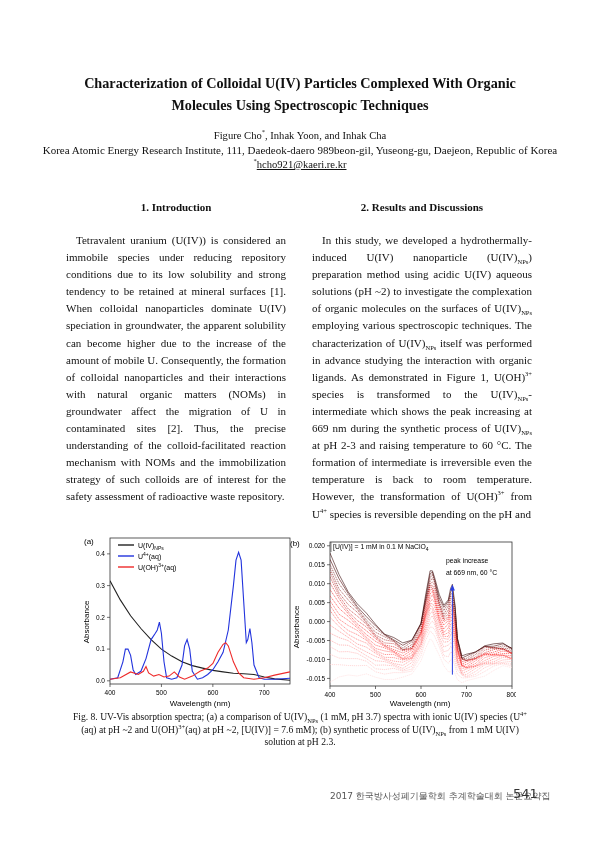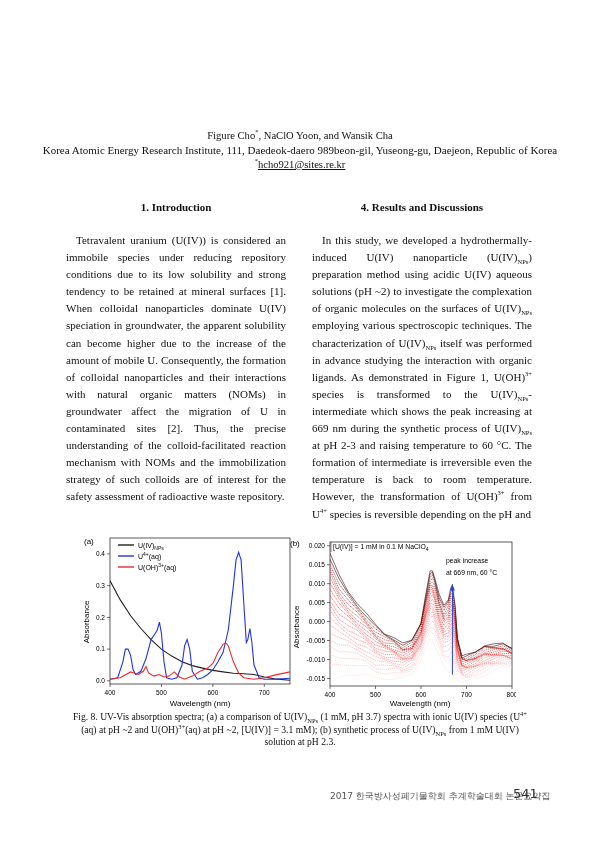--- a/index.html
+++ b/index.html
@@ -21,28 +21,30 @@
   .fig { position: absolute; }
   .caption { position: absolute; top: 711px; left: 70px; width: 460px; text-align: center; font-size: 9.6px; line-height: 12.5px; }
   .footer { position: absolute; top: 790px; left: 330px; font-family: "DejaVu Sans", sans-serif; font-size: 9px; color: #555; }
   .pageno { position: absolute; top: 786px; left: 513px; font-family: "DejaVu Sans", sans-serif; font-size: 13px; color: #333; }
   svg text { font-family: "Liberation Sans", "DejaVu Sans", sans-serif; }
 </style>
 </head>
 <body>
 
 <div class="title">
+  <div>Characterization of Colloidal U(IV) Particles Complexed With Organic</div>
+  <div>Molecules Using Spectroscopic Techniques</div>
 </div>
 
-<div class="authors"><span>Figure Cho</span><sup>*</sup><span>, NaClO Yoon, and Wansik Cha</span></div>
+<div class="authors"><span>Figure Cho</span><sup>*</sup><span>, Inhak Yoon, and Inhak Cha</span></div>
 <div class="affil">Korea Atomic Energy Research Institute, 111, Daedeok-daero 989beon-gil, Yuseong-gu, Daejeon, Republic of Korea</div>
-<div class="email"><sup>*</sup><span class="addr">hcho921@sites.re.kr</span></div>
+<div class="email"><sup>*</sup><span class="addr">hcho921@kaeri.re.kr</span></div>
 
 <div class="heading" style="left:62px;width:228px;">1. Introduction</div>
-<div class="heading" style="left:308px;width:228px;">4. Results and Discussions</div>
+<div class="heading" style="left:308px;width:228px;">2. Results and Discussions</div>
 
 <div class="col col-left">
   <p>Tetravalent uranium (U(IV)) is considered an immobile species under reducing repository conditions due to its low solubility and strong tendency to be retained at mineral surfaces [1]. When colloidal nanoparticles dominate U(IV) speciation in groundwater, the apparent solubility can become higher due to the increase of the amount of mobile U. Consequently, the formation of colloidal nanoparticles and their interactions with natural organic matters (NOMs) in groundwater affect the migration of U in contaminated sites [2]. Thus, the precise understanding of the colloid-facilitated reaction mechanism with NOMs and the immobilization strategy of such colloids are of interest for the safety assessment of radioactive waste repository.</p>
 </div>
 <div class="col col-right">
   <p id="results-para"><span>In this study, we developed a hydrothermally-induced U(IV) nanoparticle (U(IV)</span><sub>NPs</sub><span>) preparation method using acidic U(IV) aqueous solutions (pH ~2) to investigate the complexation of organic molecules on the surfaces of U(IV)</span><sub>NPs</sub><span> employing various spectroscopic techniques. The characterization of U(IV)</span><sub>NPs</sub><span> itself was performed in advance studying the interaction with organic ligands. As demonstrated in Figure 1, U(OH)</span><sup>3+</sup><span> species is transformed to the U(IV)</span><sub>NPs</sub><span>-intermediate which shows the peak increasing at 669 nm during the synthetic process of U(IV)</span><sub>NPs</sub><span> at pH 2-3 and raising temperature to 60 °C. The formation of intermediate is irreversible even the temperature is back to room temperature. However, the transformation of U(OH)</span><sup>3+</sup><span> from U</span><sup>4+</sup><span> species is reversible depending on the pH and</span></p>
 </div>
 
 <svg class="fig" id="fig-a" style="left:78px;top:532px;" width="215" height="178">
   <text x="6" y="12" font-size="8">(a)</text>
@@ -140,16 +142,16 @@
       <path d="M44.0,21.1 L53.1,42.6 L62.2,59.9 L71.3,71.9 L80.4,81.1 L89.5,92.3 L98.6,102.2 L107.7,105.5 L116.8,110.9 L125.9,108.1 L135.0,91.1 L139.6,63.1 L144.1,38.8 L146.4,38.8 L148.6,45.5 L153.2,62.3 L157.8,73.2 L162.3,67.9 L164.6,56.4 L166.4,52.3 L169.1,73.8 L171.4,106.2 L175.9,123.9 L180.5,122.2 L189.6,120.1 L198.7,113.8 L207.8,111.8 L216.9,111.0 L226.0,117.0" fill="none" stroke="rgb(58,10,10)" stroke-width="0.6" stroke-dasharray="none" clip-path="url(#clip-b)"></path>
       <text x="47" y="17" font-size="6.8"><tspan>[U(IV)] = 1 mM in 0.1 M NaClO</tspan><tspan dy="2" font-size="5">4</tspan></text>
       <line x1="45" x2="45" y1="10" y2="20" stroke="#333" stroke-width="0.6"></line>
       <line x1="166.39499999999998" x2="166.39499999999998" y1="142.6315789473684" y2="57.578947368421055" stroke="#2a3fe0" stroke-width="1"></line>
       <path d="M163.89499999999998,58.578947368421055 L166.39499999999998,52.578947368421055 L168.89499999999998,58.578947368421055 Z" fill="#2a3fe0"></path>
       <text x="160.02499999999998" y="30.84210526315792" font-size="6.8">peak increase</text>
       <text x="160.02499999999998" y="43.347368421052636" font-size="6.8">at 669 nm, 60 °C</text>
     </g>
 </svg>
 
-<div class="caption" id="caption"><span>Fig. 8. UV-Vis absorption spectra; (a) a comparison of U(IV)</span><sub>NPs</sub><span> (1 mM, pH 3.7) spectra with ionic U(IV) species (U</span><sup>4+</sup><span>(aq) at pH ~2 and U(OH)</span><sup>3+</sup><span>(aq) at pH ~2, [U(IV)] = 3.1 mM); (b) synthetic process of U(IV)</span><sub>NPs</sub><span> from 1 mM U(IV) solution at pH 2.3.</span></div>
+<div class="caption" id="caption"><span>Fig. 8. UV-Vis absorption spectra; (a) a comparison of U(IV)</span><sub>NPs</sub><span> (1 mM, pH 3.7) spectra with ionic U(IV) species (U</span><sup>4+</sup><span>(aq) at pH ~2 and U(OH)</span><sup>3+</sup><span>(aq) at pH ~2, [U(IV)] = 7.6 mM); (b) synthetic process of U(IV)</span><sub>NPs</sub><span> from 1 mM U(IV) solution at pH 2.3.</span></div>
 
 <div class="footer">2017 한국방사성폐기물학회 추계학술대회 논문요약집</div>
 <div class="pageno">541</div>
 
 </body></html>

